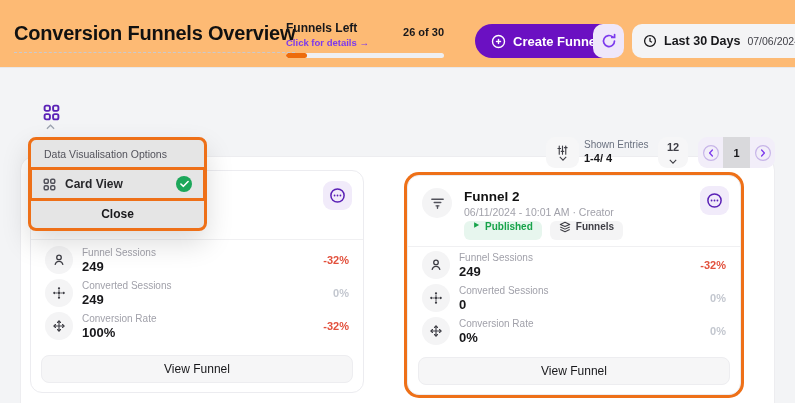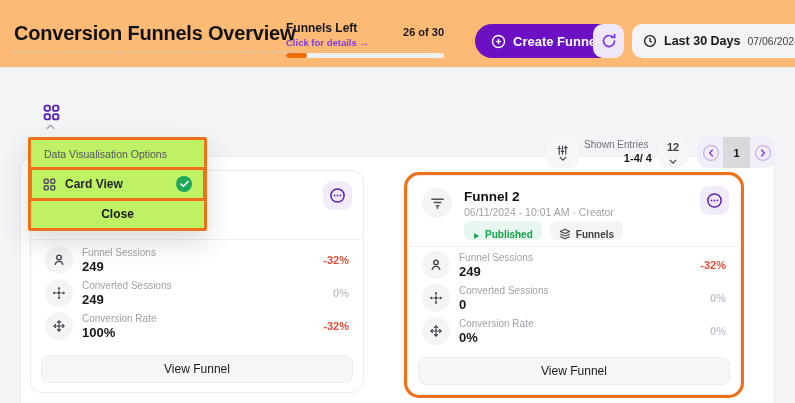--- a/index.html
+++ b/index.html
@@ -37,59 +37,59 @@
   .panel-head-icon{position:absolute;left:43px;top:104px;color:var(--purple-icon)}
   .panel-title{position:absolute;left:74px;top:107px;font-size:13px;font-weight:700;color:#111}
   .panel-caret{position:absolute;left:46px;top:124px;color:#9ca3af}
 
   
   .tool-btn{position:absolute;border:none;background:#f6f6f7;border-radius:9px;display:flex;flex-direction:column;
     align-items:center;justify-content:center;color:#3f3f46;cursor:pointer}
   .filter-btn{left:546px;top:137px;width:33px;height:31px}
   .shown-entries{position:absolute;left:584px;top:139px;width:68px}
   .se-label{font-size:10px;color:#6b7280}
-  .se-value{margin-top:2px;text-align:right;font-size:11px;font-weight:700;color:#18181b}
+  .se-value{margin-top:2px;font-size:11px;font-weight:700;color:#18181b}
   .size-btn{left:658px;top:137px;width:30px;height:31px;font-size:11px;font-weight:700;line-height:10px;gap:7px}
   .pager{position:absolute;left:698px;top:137px;height:31px;border-radius:9px;background:#f2eef9;display:flex;align-items:stretch;overflow:hidden}
   .pg-arrow{width:25px;border:none;background:transparent;display:flex;align-items:center;justify-content:center;cursor:pointer;padding:0}
   .pg-page{width:27px;background:#d9d9dc;display:flex;align-items:center;justify-content:center;
     font-size:11px;font-weight:700;color:#18181b;cursor:pointer}
 
   
   .card{position:absolute;width:334px;background:#fff;border:1px solid var(--cardborder);border-radius:12px}
   .card-left{left:30px;top:170px;height:223px}
   .card-right{left:407px;top:175px;height:220px;box-shadow:0 0 0 3px var(--orange)}
   .card-menu{position:absolute;right:11px;top:10px;width:29px;height:29px;border:none;border-radius:9px;
     background:var(--lavender);color:var(--purple-icon);display:flex;align-items:center;justify-content:center;cursor:pointer}
   .head-avatar{position:absolute;left:14px;top:12px;width:30px;height:30px;border-radius:50%;background:var(--chip);
     display:flex;align-items:center;justify-content:center;color:#52525b}
   .card-title{position:absolute;left:56px;top:13px;font-size:13.5px;font-weight:700;color:#111}
   .card-meta{position:absolute;left:56px;top:30px;font-size:10.5px;color:var(--meta)}
   .badges{position:absolute;left:56px;top:45px;display:flex;gap:8px}
-  .badge{display:flex;align-items:flex-end;gap:5px;height:19px;padding:0 9px;border-radius:6px;font-size:10px;font-weight:700}
+  .badge{display:flex;align-items:flex-start;gap:5px;height:19px;padding:0 9px;border-radius:6px;font-size:10px;font-weight:700}
   .badge-pub{background:#e7f6ee;color:var(--green)}
   .badge-lvl{background:var(--chip);color:#3f3f46}
   .divider{position:absolute;left:0;right:0;height:1px;background:var(--line)}
   .card-left .divider{top:68px}
   .card-right .divider{top:70px}
   .stat-row{position:absolute;left:14px;right:14px;height:30px;display:flex;align-items:center}
   .r1{top:74px}.r2{top:107px}.r3{top:140px}
   .stat-icon{width:28px;height:28px;border-radius:50%;background:var(--chip);display:flex;align-items:center;
     justify-content:center;color:#3f3f46;flex:none}
   .stat-text{margin-left:9px;display:flex;flex-direction:column}
   .stat-label{font-size:10px;color:var(--meta)}
   .stat-value{margin-top:1px;font-size:13px;font-weight:700;color:var(--ink)}
   .stat-delta{margin-left:auto;font-size:11px;font-weight:700}
   .delta-neg{color:var(--red)} .delta-zero{color:#c3c7cf}
   .view-btn{position:absolute;left:10px;right:10px;bottom:9px;height:28px;background:#f6f6f7;border:1px solid #ededf0;
     border-radius:8px;font-family:inherit;font-size:12px;font-weight:400;color:#18181b;cursor:pointer}
 
   
-  .popup{position:absolute;left:28px;top:137px;width:179px;background:#bef264;border:3px solid var(--orange);
-    border-radius:2px;box-shadow:0 12px 28px rgba(0,0,0,.14);z-index:50}
+  .popup{position:absolute;left:28px;top:137px;width:179px;background:#e5e5e5;border:3px solid var(--orange);
+    border-radius:8px;box-shadow:0 12px 28px rgba(0,0,0,.14);z-index:50}
   .popup-title{height:28px;display:flex;align-items:center;padding:0 13px;font-size:10.5px;color:#52525b}
   .popup-div{height:1px;background:var(--line)}
   .popup-row{height:30px;display:flex;align-items:center;gap:9px;padding:0 12px;cursor:pointer}
   .popup-row .opt-label{font-size:12px;font-weight:600;color:#27272a}
   .popup-row .opt-icon{color:#52525b;display:flex}
   .row-selected{outline:3px solid var(--orange);outline-offset:-1px}
   .radio{margin-left:auto;width:15px;height:15px;border-radius:50%;border:2px solid #d8d8dc;background:#fff}
   .check-circle{margin-left:auto;width:16px;height:16px;border-radius:50%;background:#1ca75a;color:#fff;
     display:flex;align-items:center;justify-content:center}
   .popup-close{height:28px;display:flex;align-items:center;justify-content:center;font-size:12px;font-weight:600;color:#18181b;cursor:pointer}

